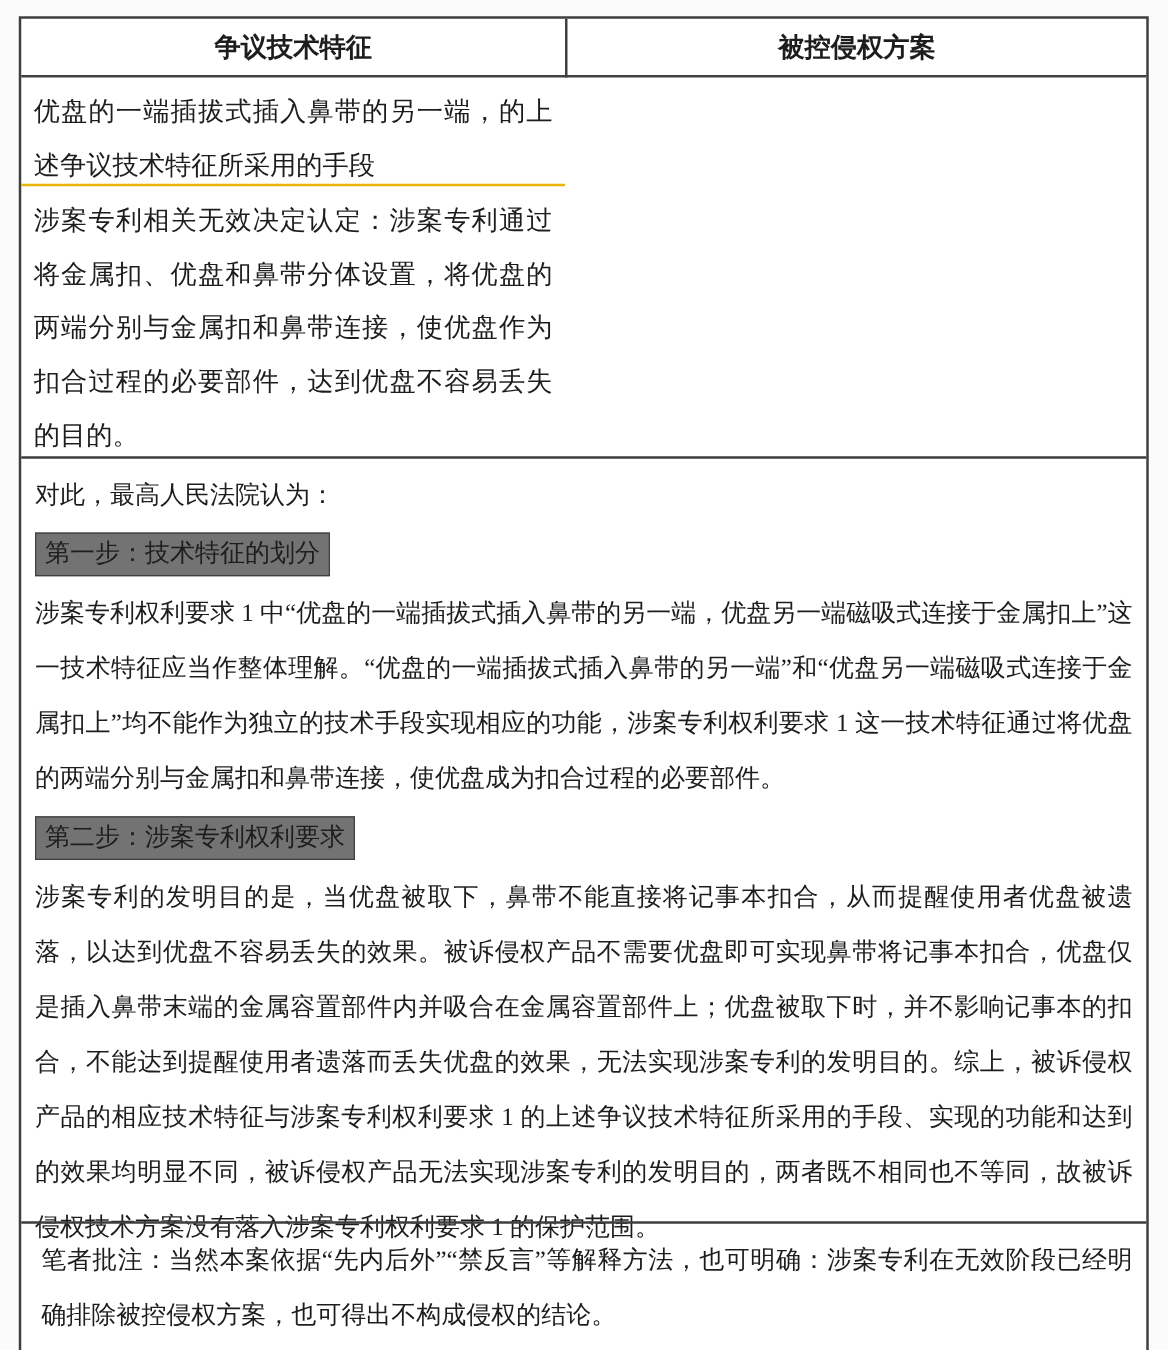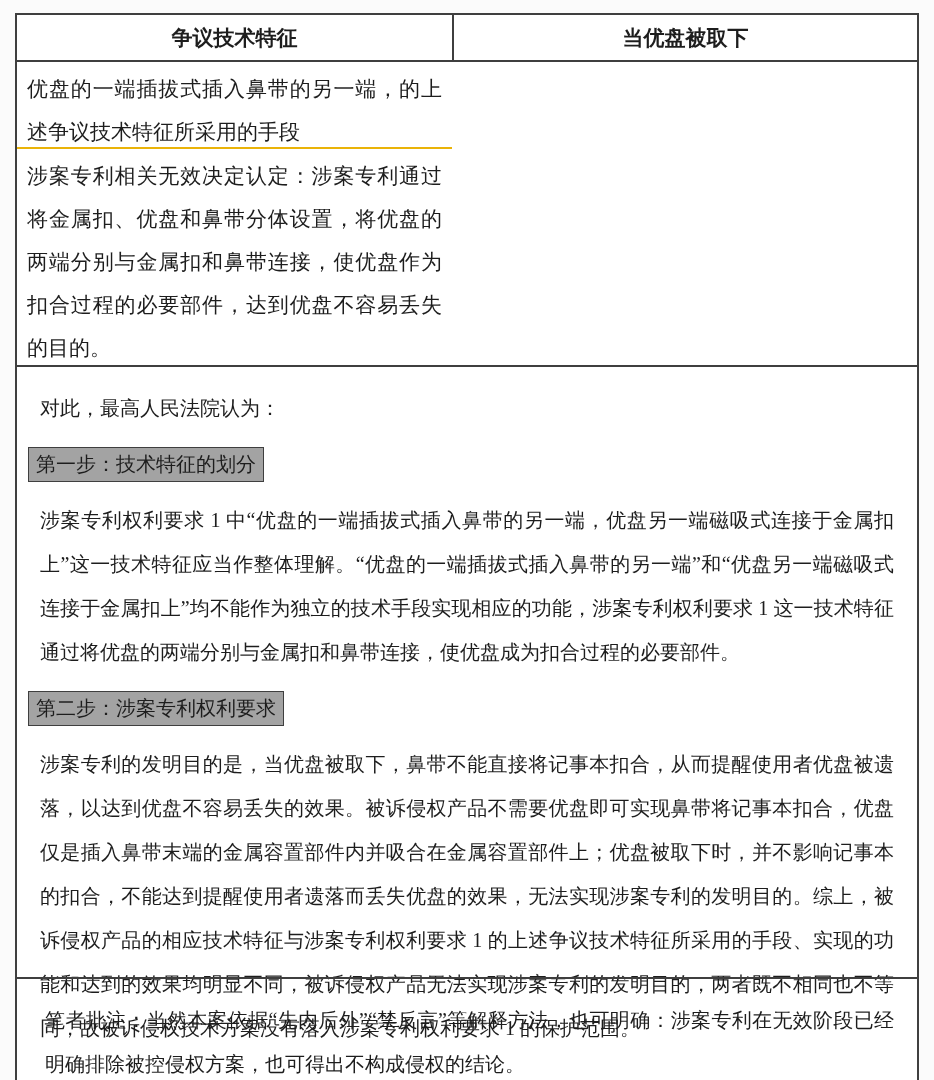--- a/index.html
+++ b/index.html
@@ -55,43 +55,43 @@
     grid-column: 1 / span 2;
     box-sizing: border-box;
     border-top: 2px solid #3f3f3f;
     padding: 7px 11px 0 11px;
     font-size: 20px;
     line-height: 44px;
   }
   .analysis-row { grid-row: 4; }
   .note-row    { grid-row: 5; padding-bottom: 6px; padding-left: 16px; }
   .para {
-    margin: 12px;
+    margin: 0;
     text-align: justify;
     text-justify: inter-ideograph;
   }
   .step-line { margin: 3px 0 4px 0; }
   .step-box {
     display: inline-block;
     border: 1.5px solid #3f3f3f;
     padding: 0 7px;
     line-height: 33px;
     font-size: 20px;
-    background: #a3a3a3;
+    background: #737373;
   }
 </style>
 </head>
 <body>
 
 <div class="page">
   <div class="doc-table">
 
     <div class="hcell h-left">争议技术特征</div>
 
-    <div class="hcell h-right col-right">当优盘被取下</div>
+    <div class="hcell h-right col-right">被控侵权方案</div>
 
     <div class="cell l-top">优盘的一端插拔式插入鼻带的另一端，的上述争议技术特征所采用的手段</div>
 
     <div class="cell l-bottom">涉案专利相关无效决定认定：涉案专利通过将金属扣、优盘和鼻带分体设置，将优盘的两端分别与金属扣和鼻带连接，使优盘作为扣合过程的必要部件，达到优盘不容易丢失的目的。</div>
 
 
     <div class="full-row analysis-row">
       <p class="para">对此，最高人民法院认为：</p>
 
       <div class="step-line">

